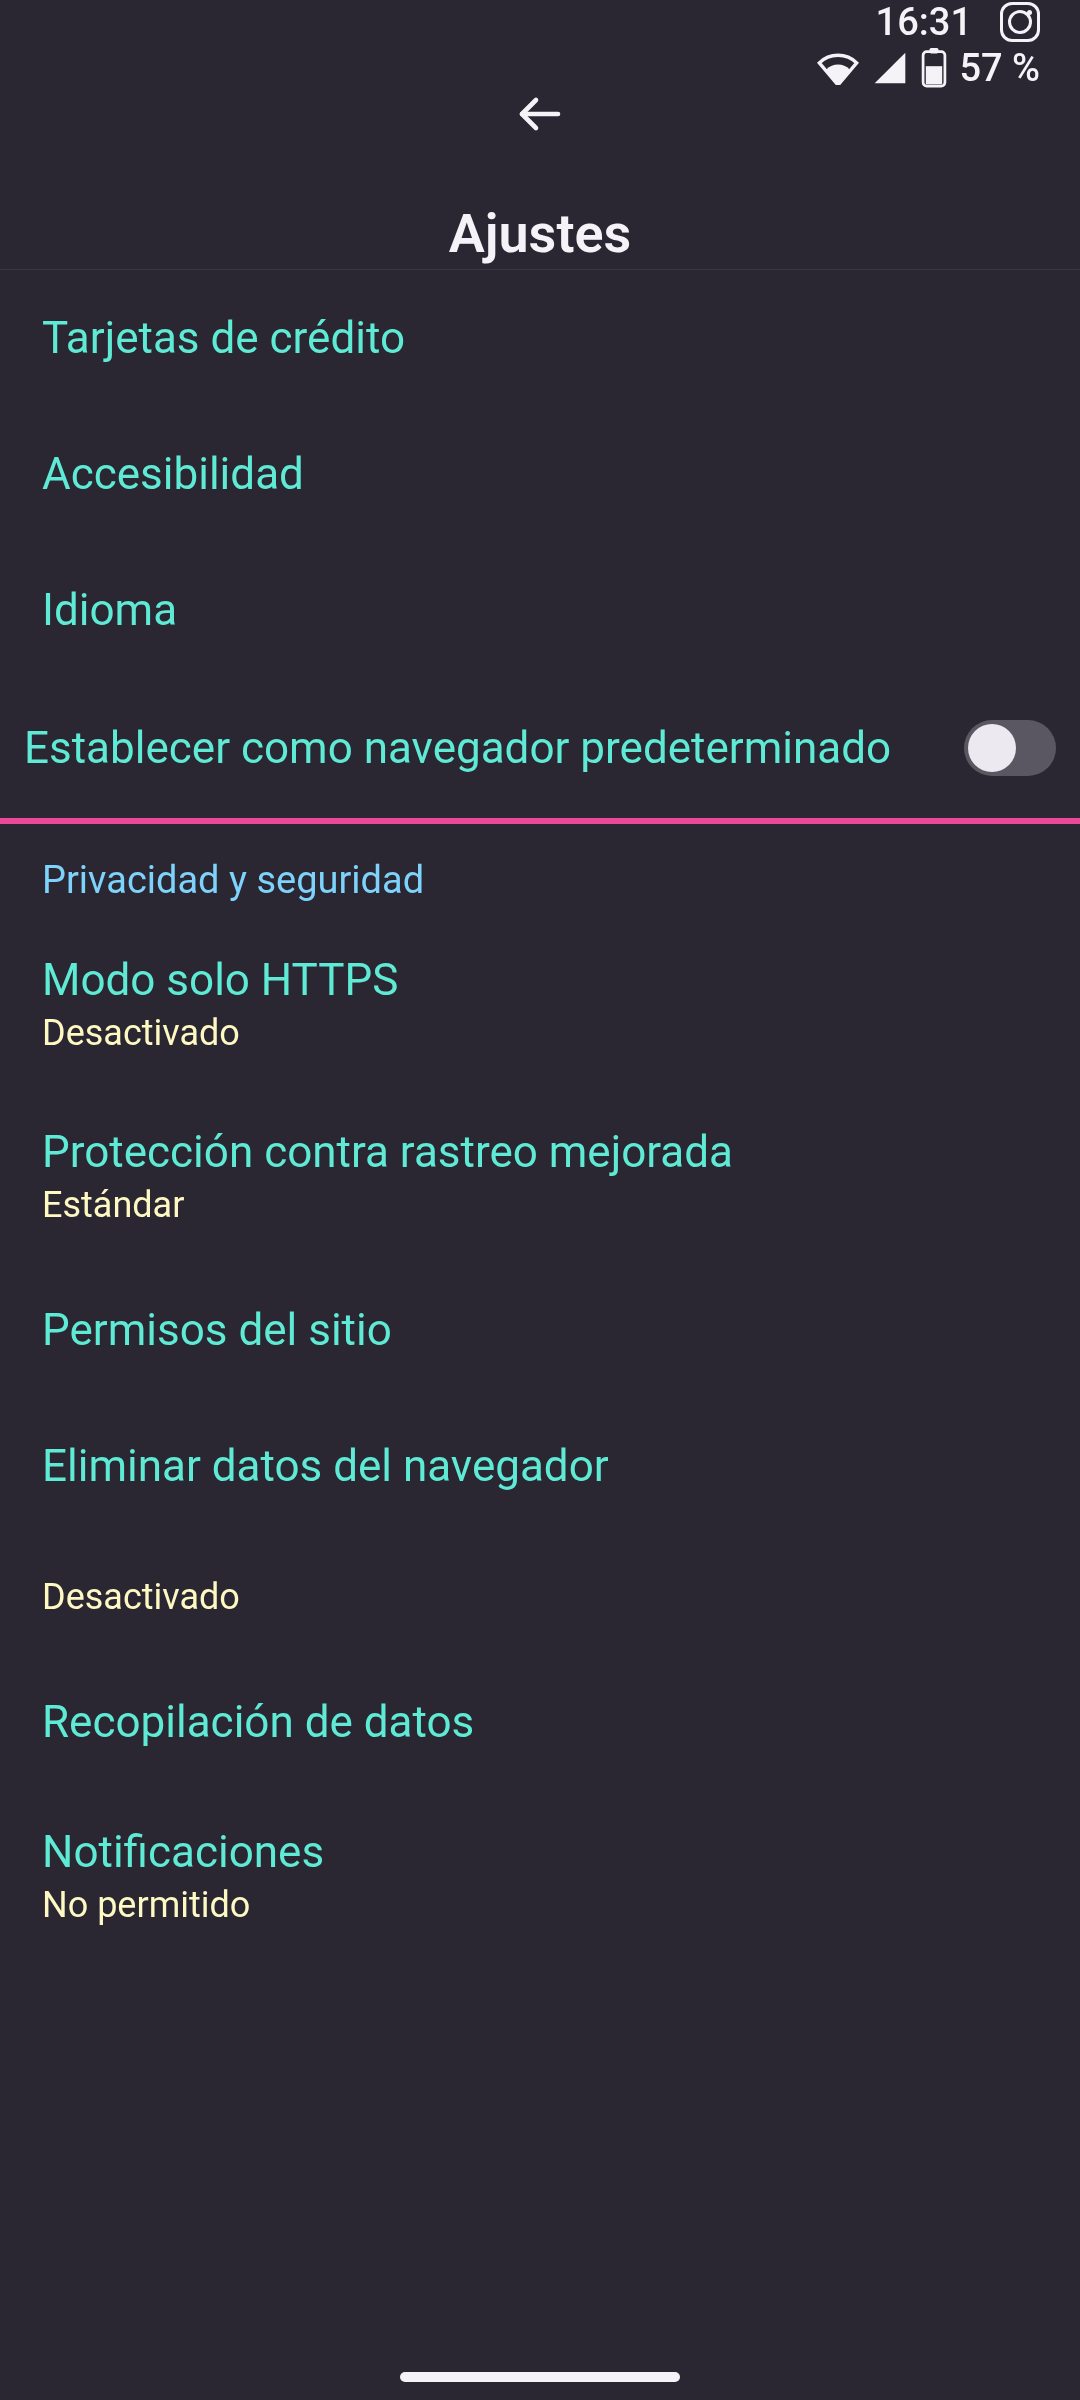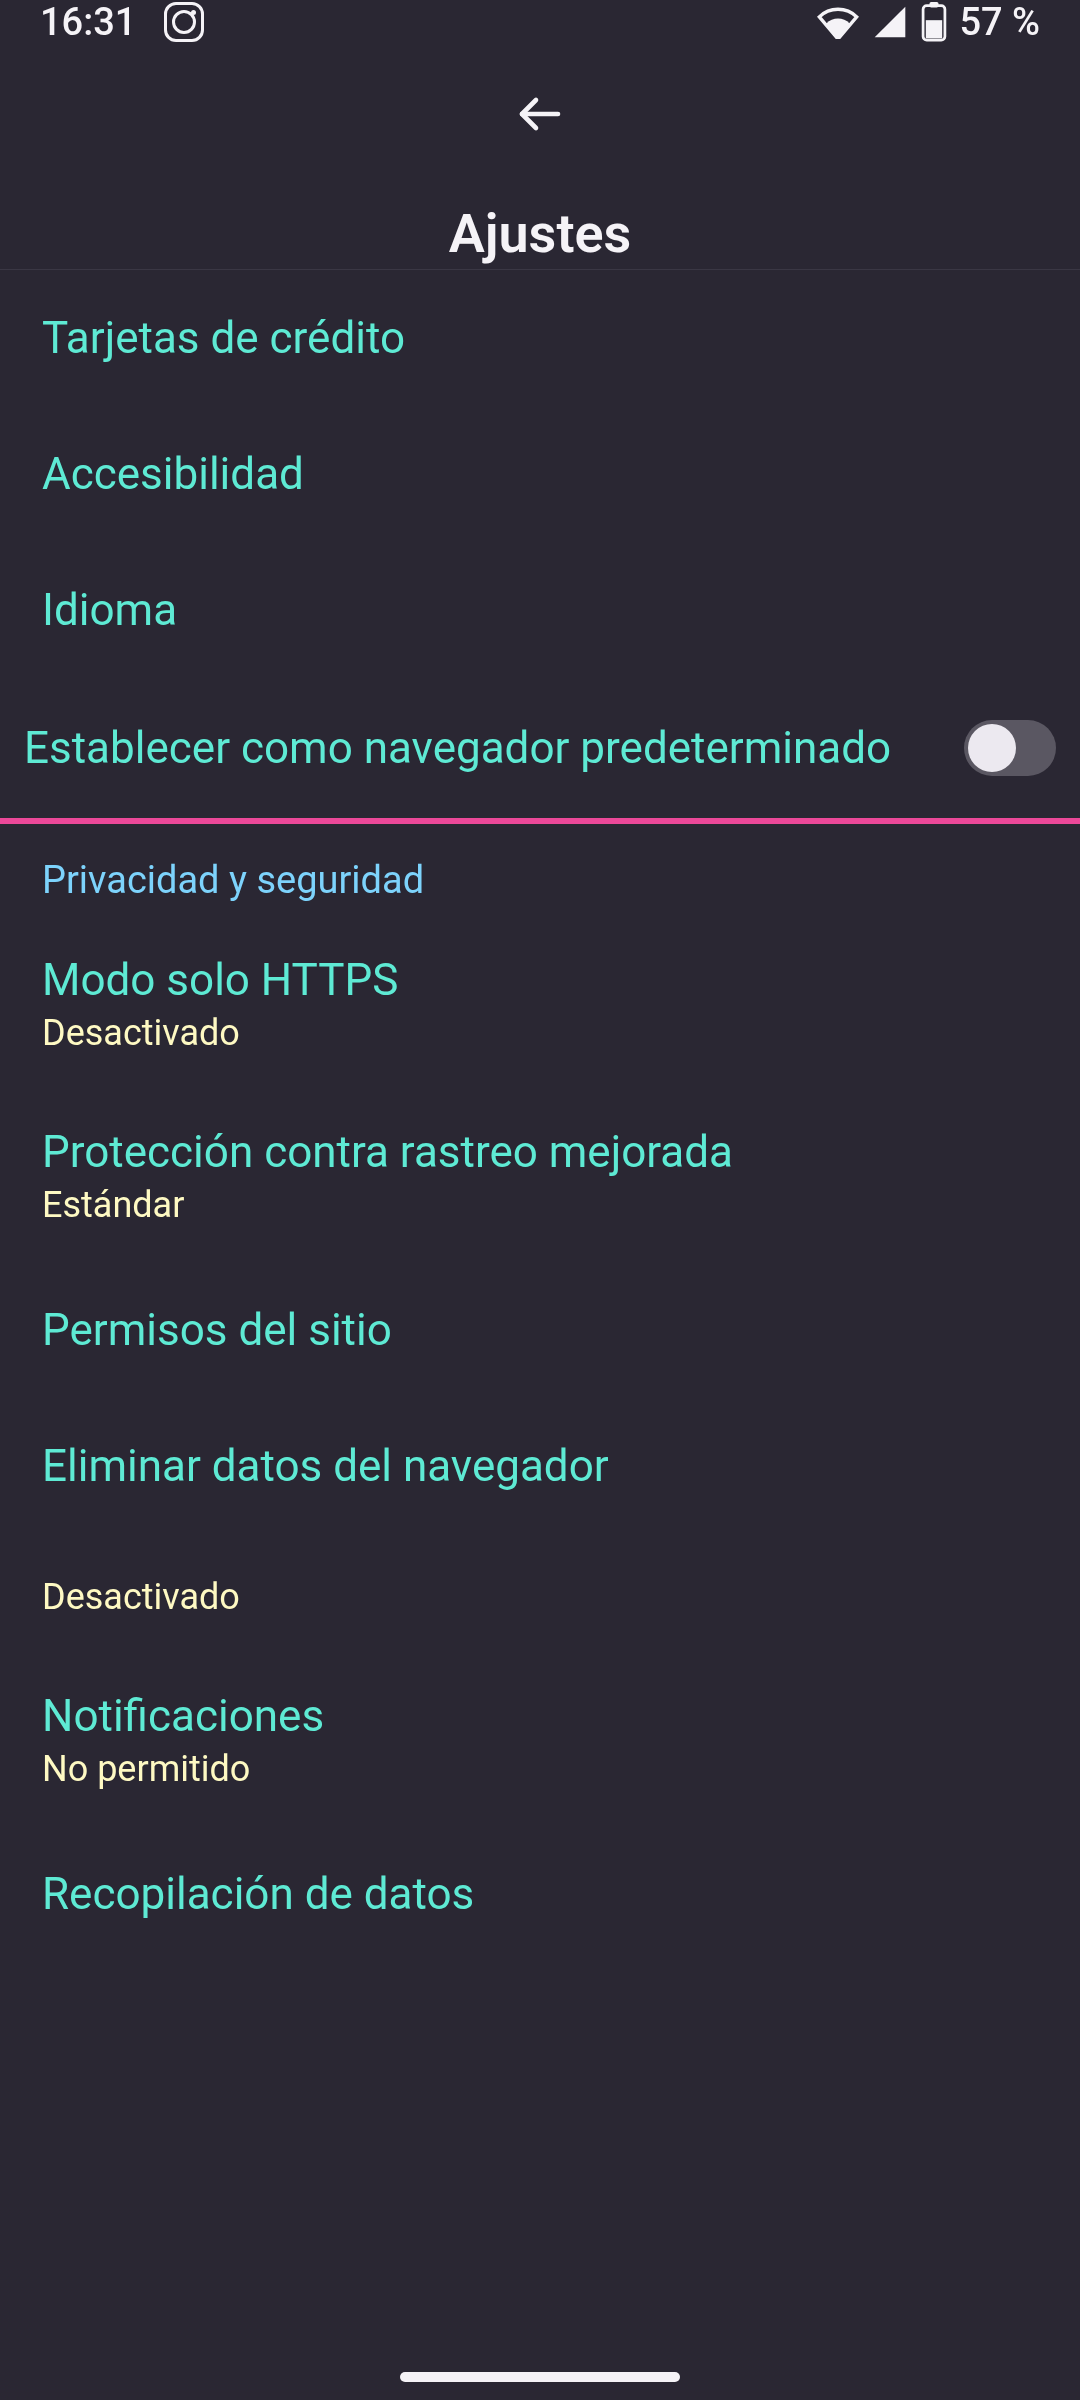--- a/index.html
+++ b/index.html
@@ -7,25 +7,26 @@
     width: 1080px;
     height: 2400px;
     background: #2a2733;
     color: #f5f3f7;
     font-family: -apple-system, BlinkMacSystemFont, "Segoe UI", Roboto, sans-serif;
     overflow: hidden;
   }
   .status-bar {
     height: 90px;
     display: flex;
-    align-items: flex-start;
+    align-items: flex-end;
     justify-content: space-between;
     padding: 0 40px;
     font-size: 38px;
     font-weight: 500;
+    flex-direction: column;
   }
   .status-left {
     display: flex;
     align-items: center;
     gap: 28px;
   }
   .status-right {
     display: flex;
     align-items: center;
     gap: 12px;
@@ -203,24 +204,24 @@
   </div>
 
   <div class="setting-item">
     <div class="setting-title">Eliminar datos del navegador</div>
   </div>
 
   <div class="setting-item with-sub">
     <div class="setting-sub">Desactivado</div>
   </div>
 
+  <div class="setting-item">
+    <div class="setting-title">Recopilación de datos</div>
+  </div>
+
   <div class="setting-item with-sub">
     <div class="setting-title">Notificaciones</div>
     <div class="setting-sub">No permitido</div>
   </div>
 
-  <div class="setting-item">
-    <div class="setting-title">Recopilación de datos</div>
-  </div>
-
 </div>
 
 <div class="nav-bar"></div>
 
 </body></html>

